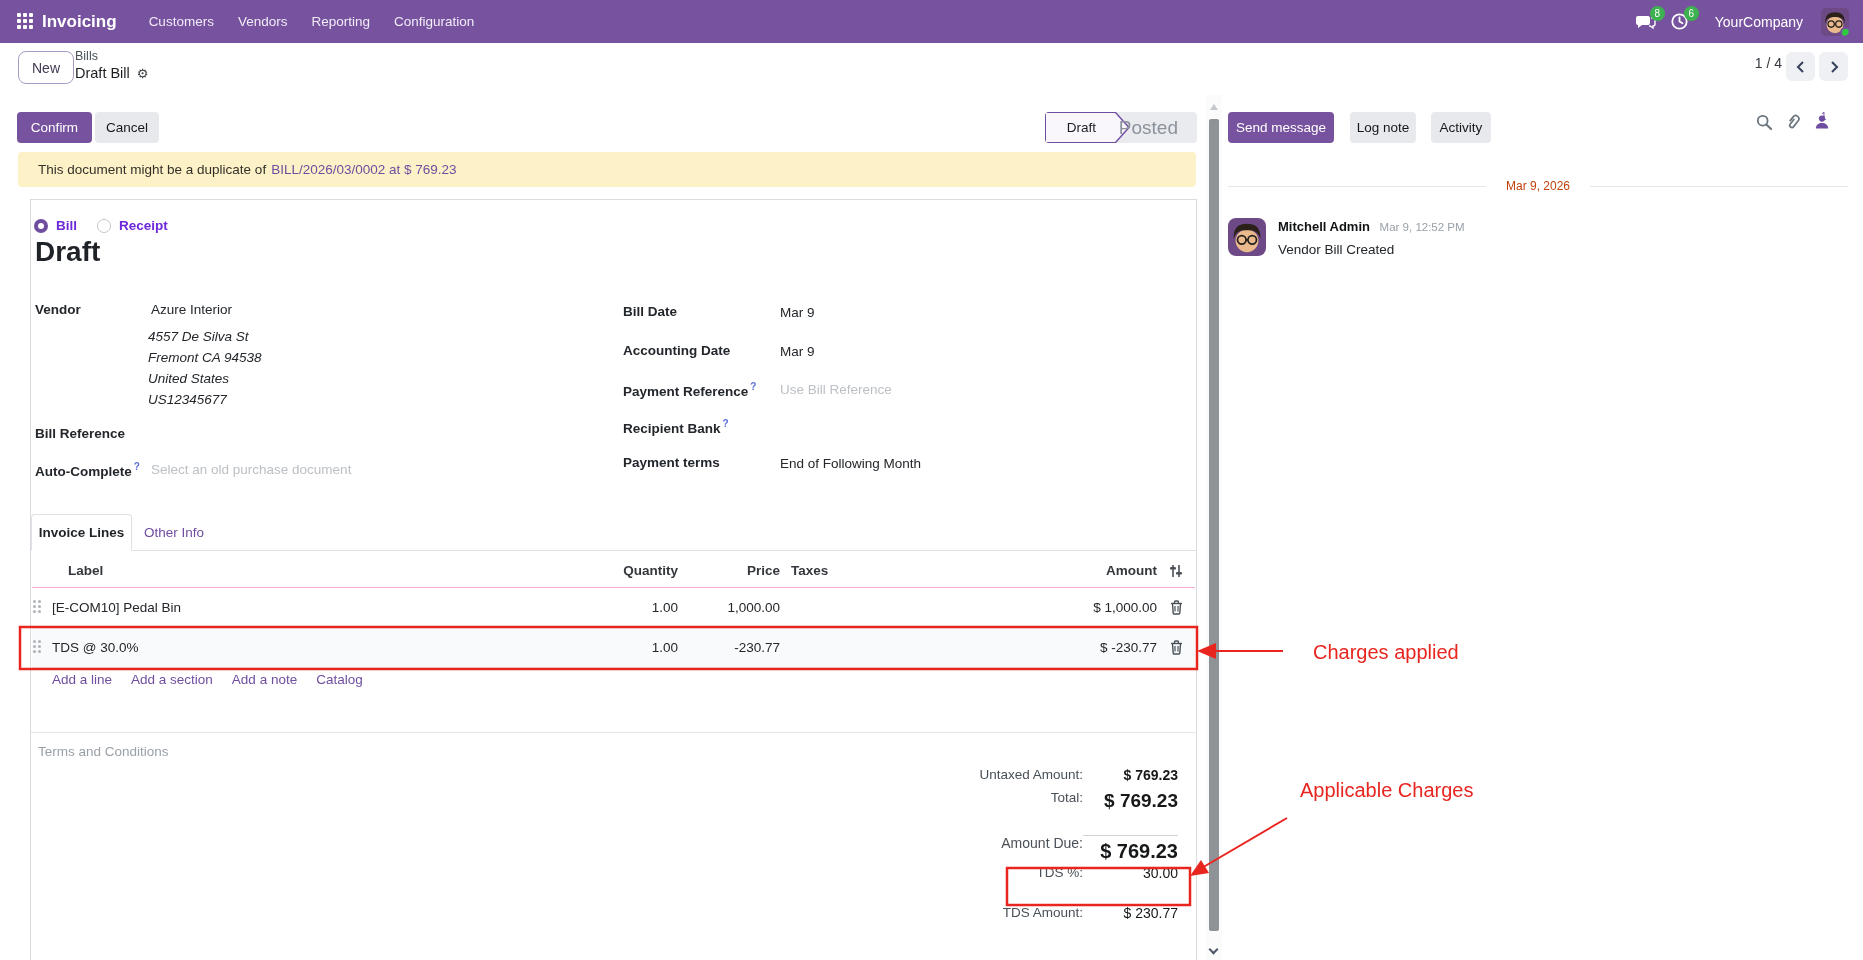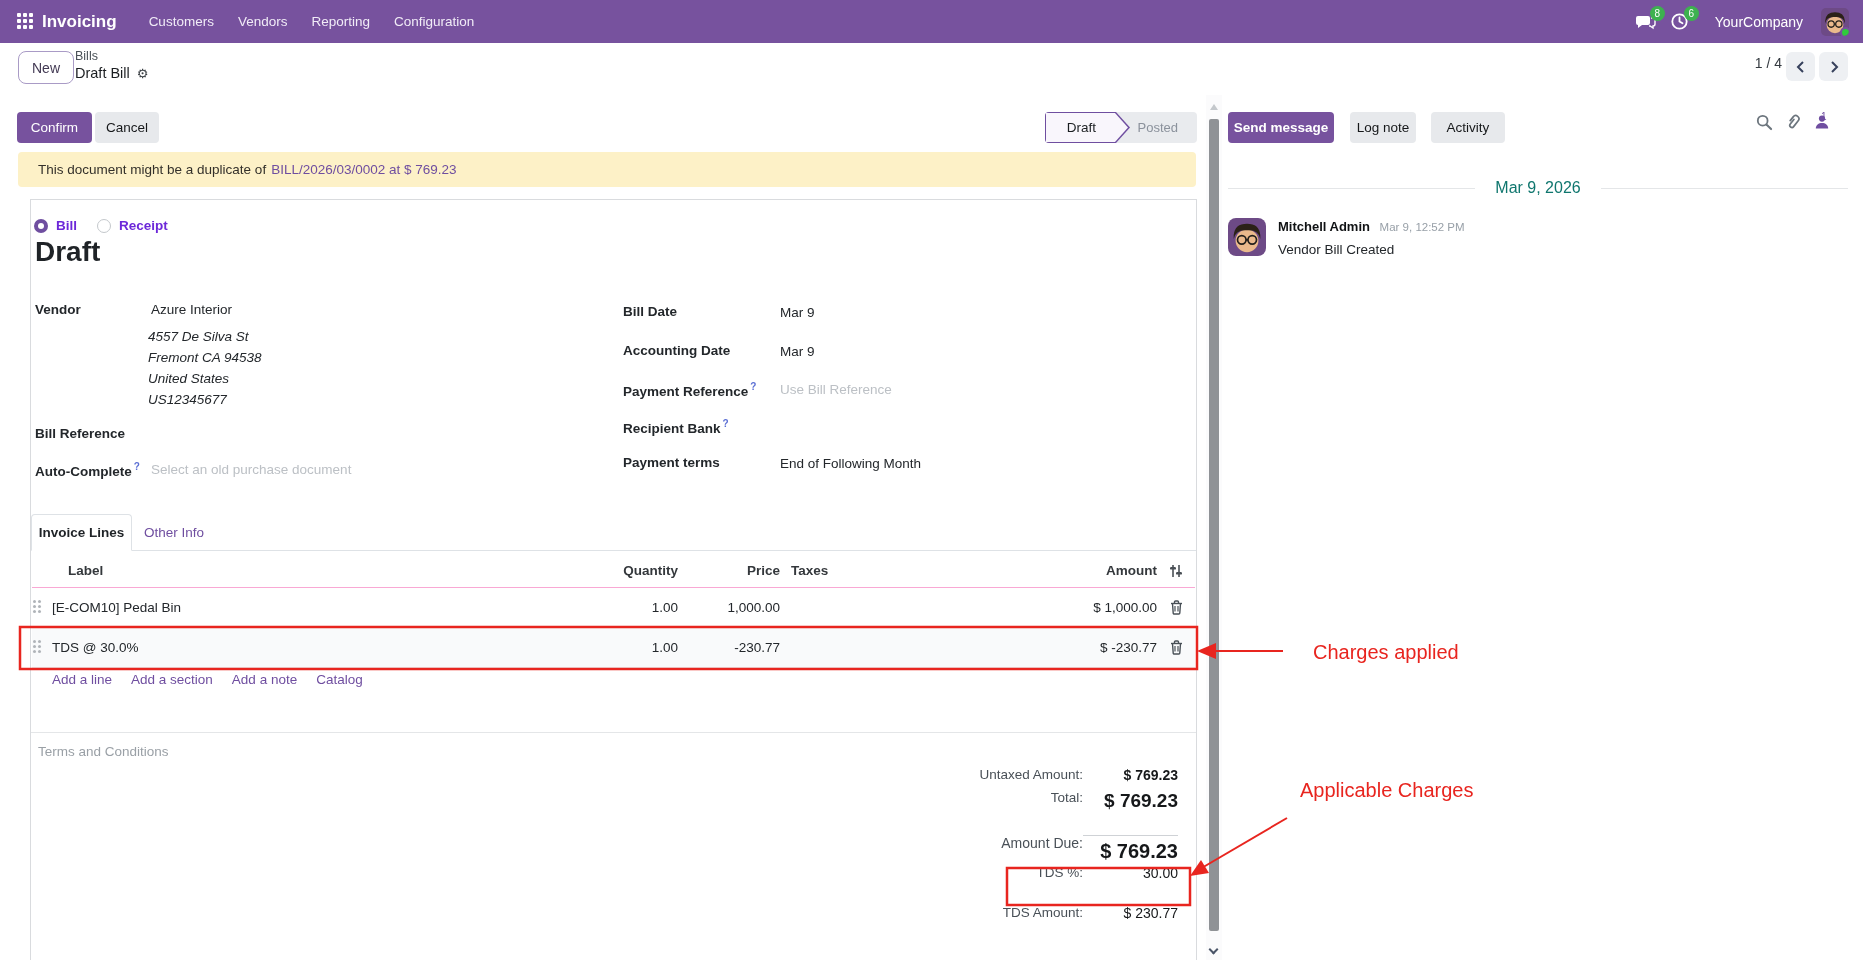--- a/index.html
+++ b/index.html
@@ -49,21 +49,21 @@
   .btn-confirm{left:17px; top:112px; width:75px;}
   .btn-cancel{left:95px; top:112px; width:64px;}
 
   .statusbar{left:1045px; top:112px; width:152px; height:31px; background:#e9ebee; border-radius:4px;}
   .status-draft-outer{position:absolute; left:0; top:0; width:86px; height:31px; background:var(--link,#6f4ea0);
       clip-path:polygon(0 0,71px 0,85px 50%,71px 100%,0 100%); border-radius:4px 0 0 4px; cursor:pointer;}
   .status-draft-inner{position:absolute; left:1px; top:1px; width:83px; height:29px; background:#f9f6fc;
       clip-path:polygon(0 0,69px 0,82px 50%,69px 100%,0 100%);
       display:flex; align-items:center; justify-content:center; padding-right:12px;
       font-size:13.5px; color:#1b1e21;}
-  .status-posted{position:absolute; right:19px; top:0; line-height:31px; font-size:13px; color:#8b929c; cursor:pointer;margin-left:30px;}
+  .status-posted{position:absolute; right:19px; top:0; line-height:31px; font-size:19px; color:#8b929c; cursor:pointer;margin-left:30px;}
 
   
   .warning{left:18px; top:152px; width:1178px; height:35px; background:var(--warn-bg,#fdf1c7);
            border-radius:4px; display:flex; align-items:center; padding-left:20px; font-size:13.5px; color:#33302a;}
   .warning a{color:var(--link,#6f4ea0); text-decoration:none; margin-left:5px; cursor:pointer;}
 
   
   .sheet{left:30px; top:199px; width:1167px; height:761px; background:#fff;
          border:1px solid #d9dbde; border-bottom:none;}
   .radio-row{left:3px; top:18px; display:flex; align-items:center; font-size:13.5px; font-weight:600; color:#6d28d9;}
@@ -125,28 +125,28 @@
   
   .scrollbar{left:1206px; top:95px; width:16px; height:865px; background:#fbfbfc;}
   .sb-up{position:absolute; left:4px; top:9px; width:0; height:0;
          border-left:4px solid transparent; border-right:4px solid transparent; border-bottom:6px solid #c4c8cc;}
   .sb-thumb{position:absolute; left:3px; top:24px; width:10px; height:812px; background:#8f9296; border-radius:2px; cursor:grab;}
   .sb-down{position:absolute; left:4px; bottom:7px; width:7px; height:7px;
            border-right:2px solid #4a5568; border-bottom:2px solid #4a5568; transform:rotate(45deg);}
 
   
   .chatter{left:1224px; top:95px; width:639px; height:865px; background:#fff;}
-  .btn-send{left:1228px; top:112px; width:106px;font-weight:bold;}
+  .btn-send{left:1228px; top:112px; width:106px;}
   .btn-log{left:1350px; top:112px; width:66px;}
-  .btn-activity{left:1431px; top:112px; width:74px;}
+  .btn-activity{left:1431px; top:112px; width:60px;}
   .chat-icons{left:1756px; top:114px; display:flex; align-items:flex-start; gap:12px;}
   .follower-count{font-size:10px; color:var(--link,#6f4ea0); position:relative; top:-3px; left:-9px;}
   .date-divider{left:1228px; top:179px; width:620px; display:flex; align-items:center;}
   .date-divider .line{flex:1; height:1px; background:#e4e6e8;}
-  .date-divider .txt{margin:0 20px; font-size:16px; color:#0f766e;}
+  .date-divider .txt{margin:0 20px; font-size:12px; color:#c2410c;}
   .msg-avatar{left:1228px; top:218px; width:38px; height:38px; border-radius:8px; overflow:hidden; cursor:pointer;}
   .msg-head{left:1278px; top:219px; font-size:13px;}
   .msg-author{font-weight:700; color:#101214; cursor:pointer;}
   .msg-time{font-size:11.5px; color:#98a0a8; margin-left:6px;}
   .msg-body{left:1278px; top:242px; font-size:13.5px; color:#23272b;}
 
   
   .anno-svg{left:0; top:0; width:1863px; height:960px; pointer-events:none;}
   .anno-text{color:var(--red,#e8251f); font-size:20px; pointer-events:none;}
   .anno-charges{left:1313px; top:641px;}

